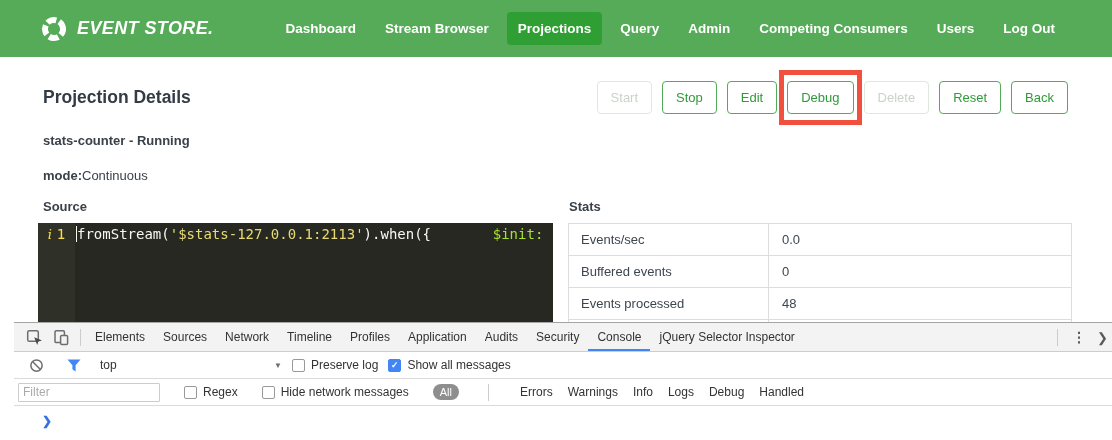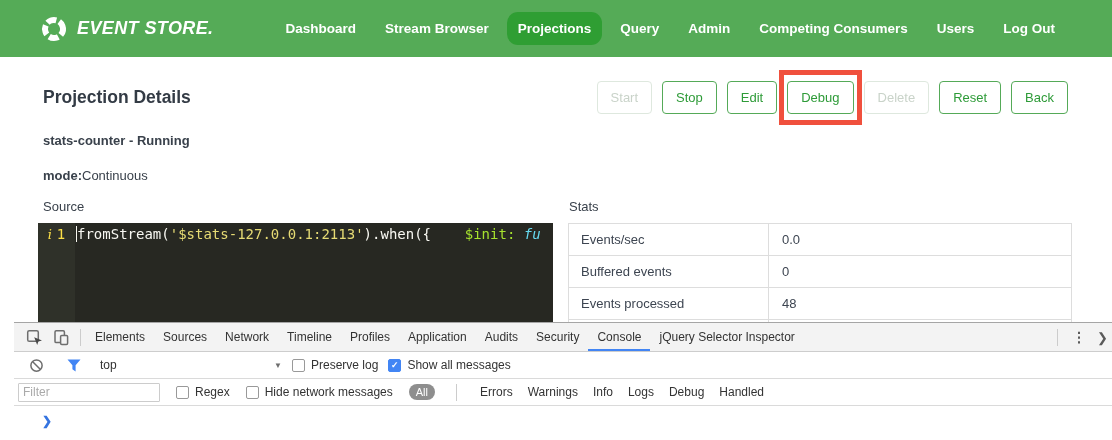--- a/index.html
+++ b/index.html
@@ -20,21 +20,21 @@
   .brand { display: flex; align-items: center; gap: 9px; cursor: pointer; }
   .brand-text {
     color: #fff; font-weight: bold; font-style: italic;
     font-size: 18px; letter-spacing: .4px; white-space: nowrap;
   }
   .nav-items { display: flex; list-style: none; align-items: center; gap: 7px; }
   .nav-item {
     color: #fff; font-size: 13.5px; font-weight: bold;
     padding: 9px 11px; border-radius: 4px; cursor: pointer; white-space: nowrap;
   }
-  .nav-item.active { background: #2f9e33; border-radius: 11px; }
+  .nav-item.active { background: #2f9e33; }
 
   
   .header-row {
     display: flex; justify-content: space-between; align-items: center;
     margin: 20px 44px 0 43px; height: 40px;
   }
   .page-title { font-size: 17.5px; font-weight: bold; color: #333b45; }
   .btn-group { display: flex; gap: 10px; align-items: center; }
   .btn {
     background: #fff; border: 1px solid #55aa58; color: #2e9b38;
@@ -50,36 +50,36 @@
 
   
   .name-line { margin: 16px 43px 0; font-size: 13px; font-weight: bold; color: #39414b; }
   .mode-line { margin: 20px 43px 0; font-size: 13px; color: #39414b; }
   .mode-line .bold { font-weight: bold; }
 
   
   .columns { display: flex; margin: 16px 36px 0 38px; gap: 15px; }
   .source-col { width: 515px; }
   .stats-col  { width: 504px; }
-  .col-label { font-size: 13px; font-weight: normal; color: #39414b; margin: 0 0 9px 5px; }
+  .col-label { font-size: 13px; font-weight: bold; color: #39414b; margin: 0 0 9px 5px; }
 
   .editor {
     height: 130px; background: #272822; display: flex;
     font-family: "DejaVu Sans Mono", monospace; font-size: 14px; line-height: 19px;
     cursor: text;
   }
   .gutter {
     width: 37px; background: #2f3129; color: #fde047;
     text-align: center; padding-top: 2px; flex: none;
   }
   .gutter .marker { font-family: "DejaVu Serif", serif; font-style: italic; margin-right: 5px; font-size: 13px; }
   .code { padding: 2px 0 0 1px; white-space: pre; color: #f8f8f2; overflow: hidden; flex: 1; }
   .code .cursor { border-left: 1px solid #f8f8f0; }
   .tok-string { color: #e6db74; }
-  .tok-key    { color: #a6e22e; }
+  .tok-key    { color: #a6e22e; margin-left: 28px; }
   .tok-kw     { color: #66d9ef; font-style: italic; }
 
   .stats-table { border: 1px solid #ddd; border-bottom: none; height: 100px; overflow: hidden; }
   .stats-row { display: flex; height: 32px; border-bottom: 1px solid #ddd; align-items: stretch; font-size: 13px; color: #3d4551; }
   .cell-label { width: 200px; padding-left: 12px; border-right: 1px solid #ddd; display: flex; align-items: center; }
   .cell-value { padding-left: 13px; display: flex; align-items: center; }
 
   
   .devtools {
     position: absolute; left: 14px; right: 0; bottom: 0; height: 118px;
@@ -108,21 +108,21 @@
   .dt-check { display: flex; align-items: center; gap: 6px; cursor: pointer; }
   .box {
     width: 13px; height: 13px; border: 1px solid #999; border-radius: 2px;
     background: #fff; flex: none;
     display: flex; align-items: center; justify-content: center;
   }
   .box.checked { background: #4285f4; border-color: #4285f4; color: #fff; font-size: 9px; font-weight: bold; }
 
   .dt-filterrow {
     height: 27px; display: flex; align-items: center;
-    padding-left: 4px; gap: 16px; border-bottom: 1px solid #dadada;
+    padding-left: 4px; gap: 24px; border-bottom: 1px solid #dadada;
   }
   .filter-input {
     width: 142px; height: 19px; border: 1px solid #ccc; border-radius: 1px;
     font-size: 12px; font-family: "Liberation Sans", sans-serif; padding: 1px 4px;
   }
   .filter-input::placeholder { color: #aaa; }
   .badge-all {
     background: #8e8e8e; color: #fff; border-radius: 9px;
     padding: 2px 7px; font-size: 11px; cursor: pointer;
   }

